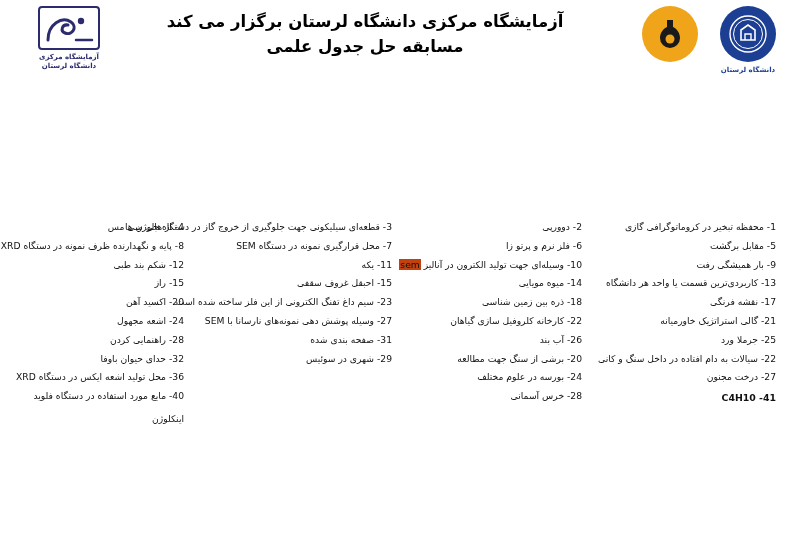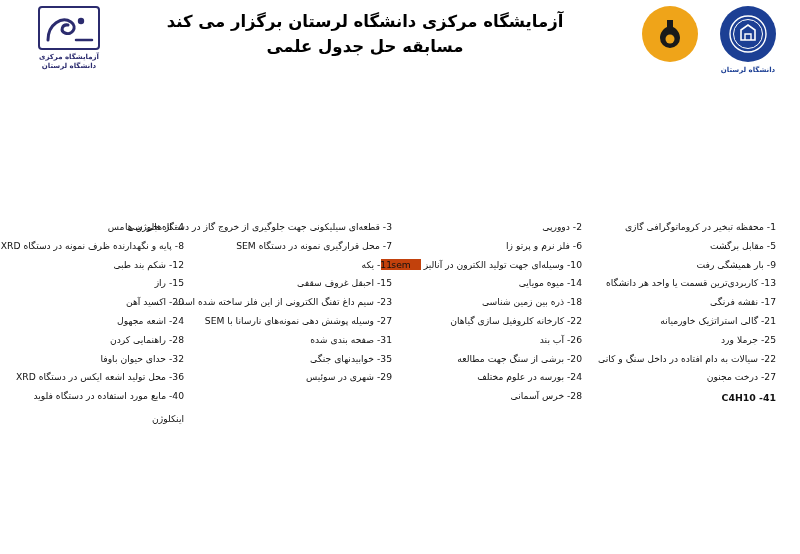--- a/index.html
+++ b/index.html
@@ -135,21 +135,21 @@
     color: #111;
     margin-bottom: 9.6px;
     white-space: nowrap;
     text-align: right;
   }
   .col-1 .clue, .col-2 .clue { text-align: right; }
   .col-3 .clue, .col-4 .clue { text-align: right; }
 
   .clue .hl {
     background: #c2410c;
-    padding: 0 10px;
+    padding: 0 1px;
     text-align: center;
   }
   .tail {
     font-size: 9.2px;
     color: #111;
     text-align: right;
     margin-top: 13px;
   }
   .code {
     font-size: 9.4px;
@@ -233,21 +233,20 @@
   </div>
 
   <div class="col col-3">
     <div class="clue">3- قطعه‌ای سیلیکونی جهت جلوگیری از خروج گاز در دستگاه جی سی مس</div>
     <div class="clue">7- محل قرارگیری نمونه در دستگاه SEM</div>
     <div class="clue">11- یکه</div>
     <div class="clue">15- احبقل غروف سقفی</div>
     <div class="clue">23- سیم داغ تفنگ الکترونی از این فلز ساخته شده است</div>
     <div class="clue">27- وسیله پوشش دهی نمونه‌های نارسانا با SEM</div>
     <div class="clue">31- صفحه بندی شده</div>
-    <div class="clue">35- خوابیدنهای جنگی</div>
     <div class="clue">29- شهری در سوئیس</div>
   </div>
 
   <div class="col col-4">
     <div class="clue">4- از هالوژن ها</div>
     <div class="clue">8- پایه و نگهدارنده ظرف نمونه در دستگاه XRD</div>
     <div class="clue">12- شکم بند طبی</div>
     <div class="clue">15- راز</div>
     <div class="clue">20- اکسید آهن</div>
     <div class="clue">24- اشعه مجهول</div>

